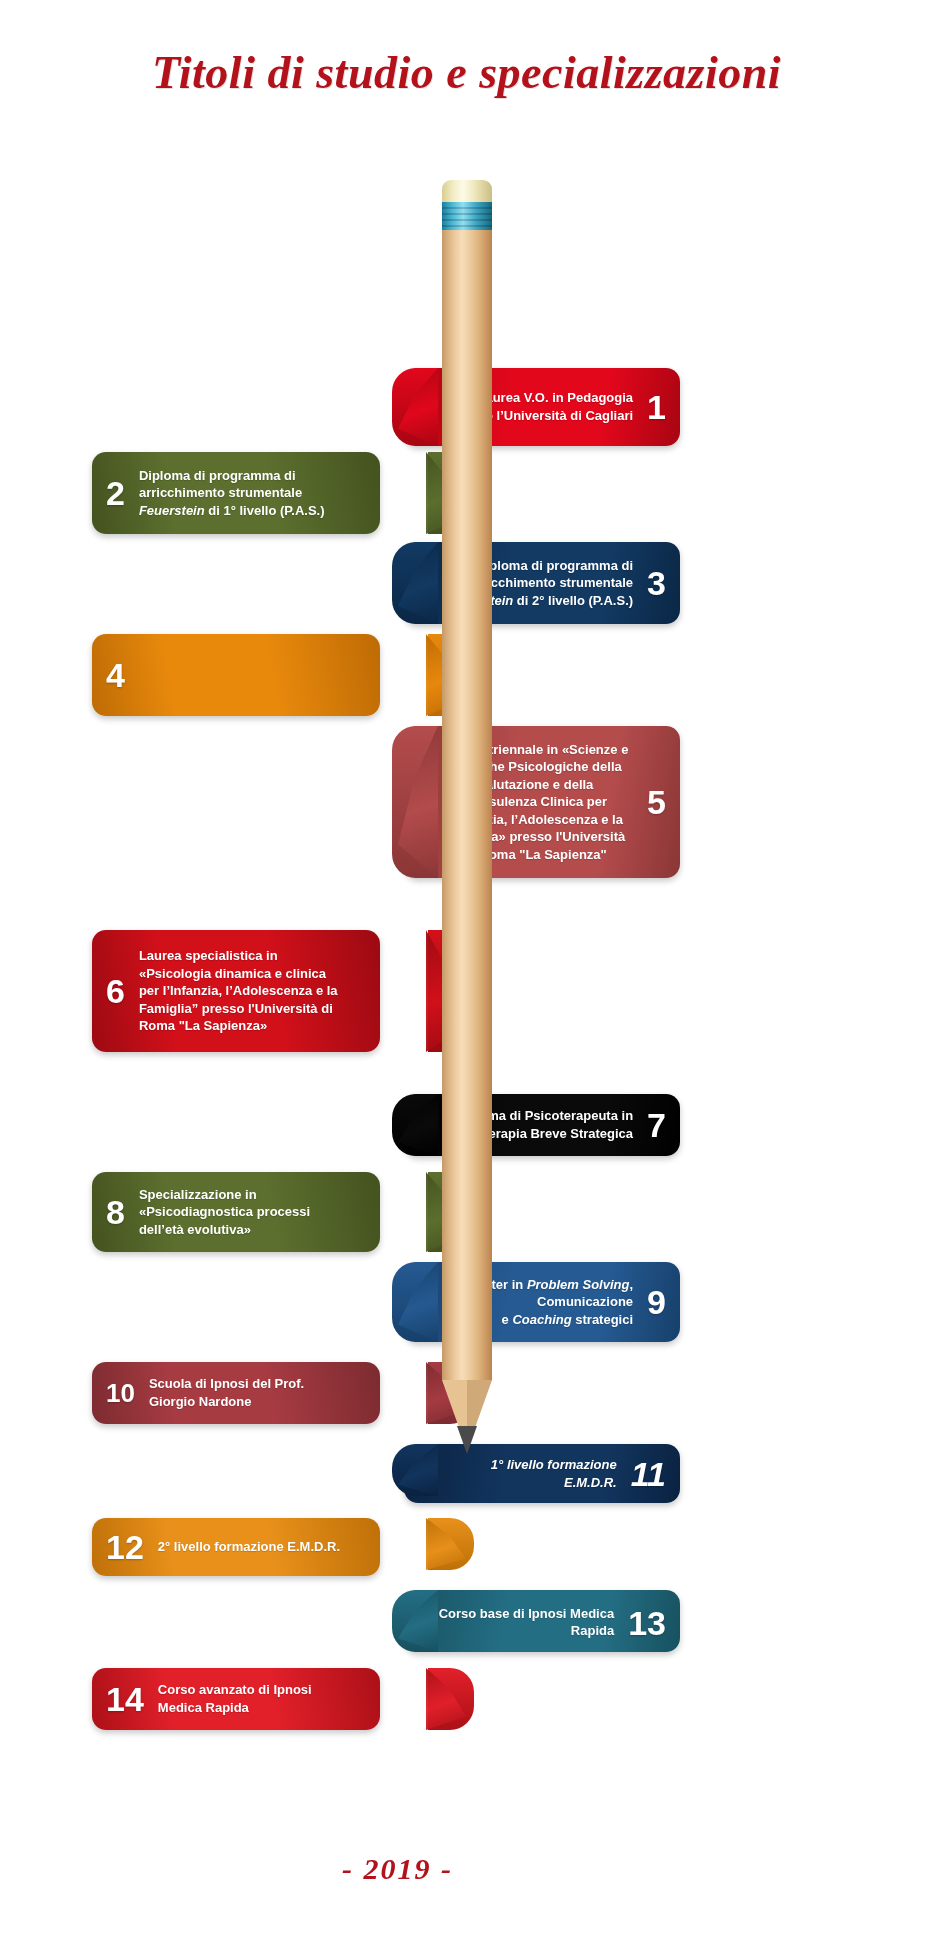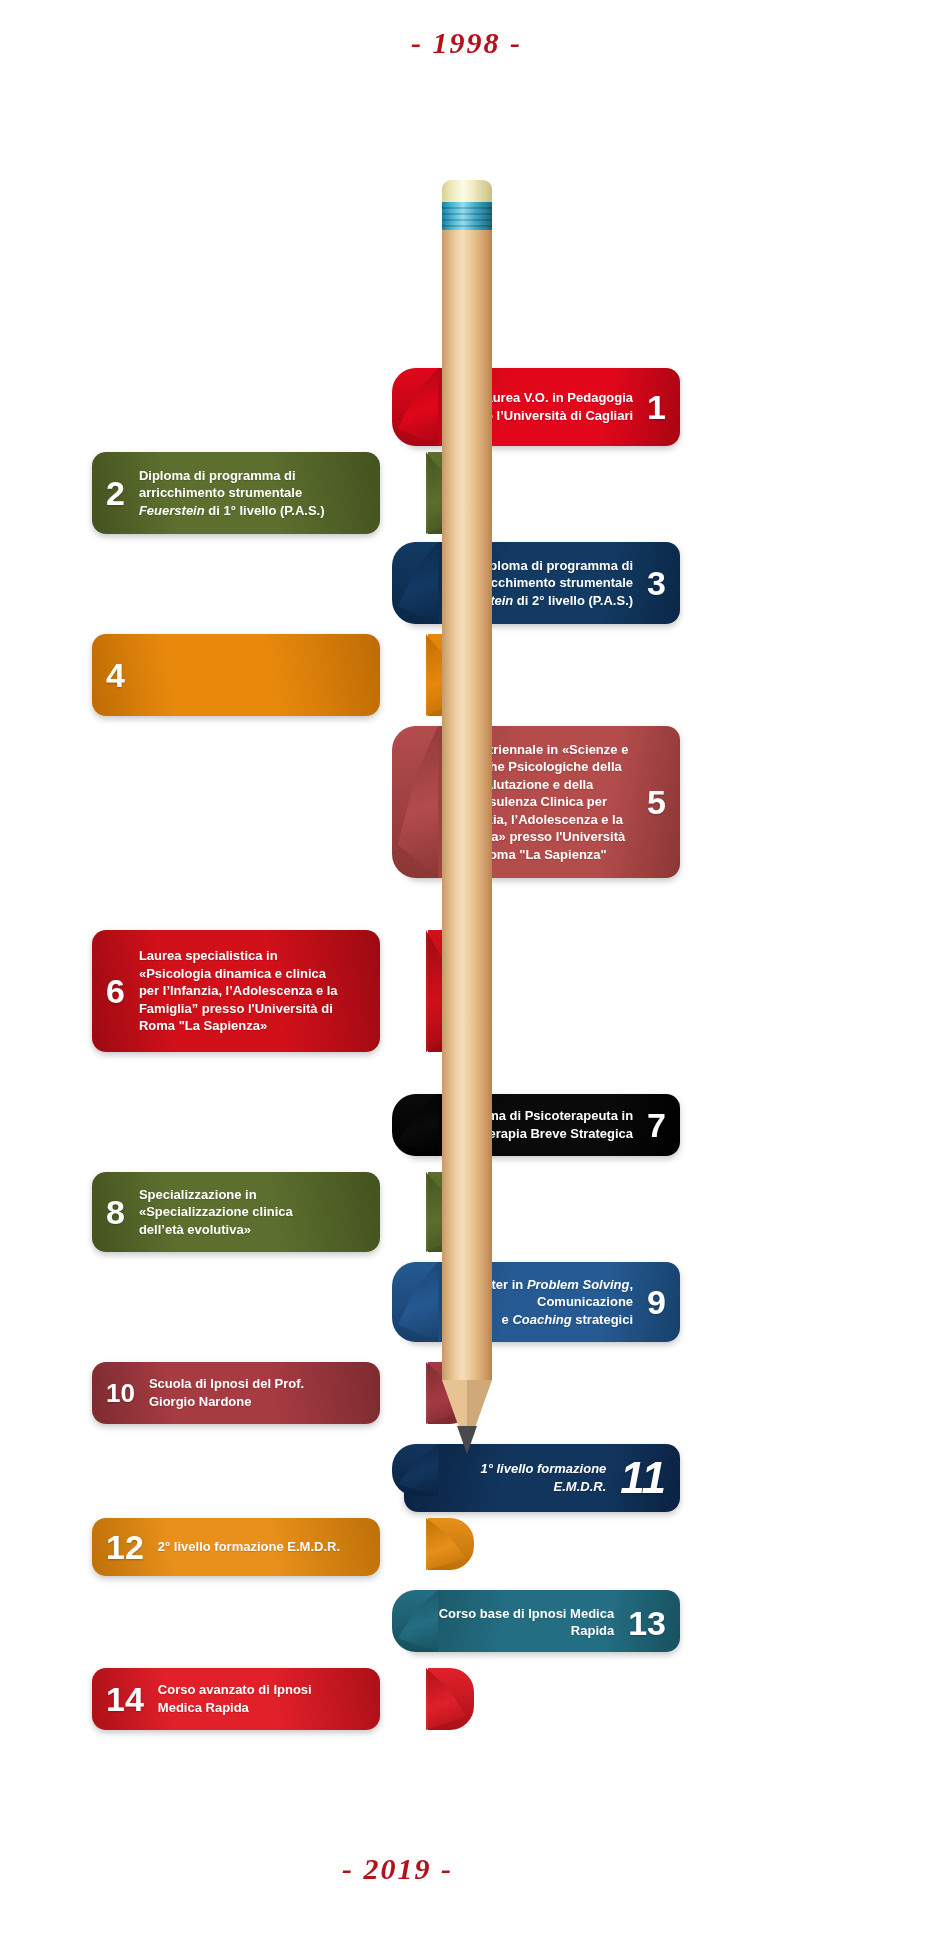--- a/index.html
+++ b/index.html
@@ -100,21 +100,21 @@
   .ribbon .rb-fold {
     position:absolute; left:26px; top:0; width:44px; height:100%;
   }
 
   
 </style>
 </head>
 <body>
 
 <div id="header">
-  <div id="year-start">- 1998 -</div>
+  <div id="title">Titoli di studio e specializzazioni</div>
 </div>
 
 <div id="pencil">
   <div class="pencil-eraser"></div>
   <div class="pencil-ferrule">
     <i style="top:5px"></i>
       <i style="top:11px"></i>
       <i style="top:17px"></i>
       <i style="top:23px"></i>
   </div>
@@ -224,21 +224,21 @@
     </div>
     <div class="row" style="top: 0px;">
       <div class="ribbon" style="top: 1172px; height: 80px; width: 78px; left: 396px;">
         <div class="rb-back" style="background: linear-gradient(rgb(92, 111, 46), rgb(68, 82, 31)); left: 32px; width: 46px; border-radius: 0px 24px 24px 0px;"></div>
         <div class="rb-fold" style="left: 30px; width: 40px; background: linear-gradient(160deg, rgb(68, 82, 31) 0%, rgb(92, 111, 46) 55%, rgb(68, 82, 31) 100%); clip-path: polygon(0px 0px, 0px 100%, 100% 78%, 58% 34%); opacity: 0.95;"></div>
       </div>
       <div class="banner left" style="top: 1172px; min-height: 80px; background: linear-gradient(260deg, rgb(68, 82, 31) 0%, rgb(92, 111, 46) 38%, rgb(92, 111, 46) 72%, rgb(68, 82, 31) 100%);">
         <div class="num" style="font-size: 34px;">8</div>
         <div class="txt">
           <div><span>Specializzazione in</span></div>
-          <div><span>«Specializzazione clinica</span></div>
+          <div><span>«Psicodiagnostica processi</span></div>
           <div><span>dell’età evolutiva»</span></div>
         </div>
       </div>
     </div>
     <div class="row" style="top: 0px;">
       <div class="ribbon" style="top: 1262px; height: 80px; width: 78px; left: 392px;">
         <div class="rb-back" style="background: linear-gradient(rgb(37, 90, 146), rgb(23, 64, 107)); left: 0px; width: 46px; border-radius: 24px 0px 0px 24px;"></div>
         <div class="rb-fold" style="left: 6px; width: 40px; background: linear-gradient(160deg, rgb(23, 64, 107) 0%, rgb(37, 90, 146) 55%, rgb(23, 64, 107) 100%); clip-path: polygon(100% 0px, 100% 100%, 0px 78%, 42% 34%); opacity: 0.95;"></div>
       </div>
       <div class="banner right" style="top: 1262px; min-height: 80px; background: linear-gradient(100deg, rgb(23, 64, 107) 0%, rgb(37, 90, 146) 38%, rgb(37, 90, 146) 72%, rgb(23, 64, 107) 100%);">
@@ -265,21 +265,21 @@
     </div>
     <div class="row" style="top: 0px;">
       <div class="ribbon" style="top: 1444px; height: 52px; width: 78px; left: 392px;">
         <div class="rb-back" style="background: linear-gradient(rgb(18, 53, 94), rgb(10, 34, 65)); left: 0px; width: 46px; border-radius: 24px 0px 0px 24px;"></div>
         <div class="rb-fold" style="left: 6px; width: 40px; background: linear-gradient(160deg, rgb(10, 34, 65) 0%, rgb(18, 53, 94) 55%, rgb(10, 34, 65) 100%); clip-path: polygon(100% 0px, 100% 100%, 0px 78%, 42% 34%); opacity: 0.95;"></div>
       </div>
       <div class="banner right" style="top: 1444px; min-height: 52px; background: linear-gradient(100deg, rgb(10, 34, 65) 0%, rgb(18, 53, 94) 38%, rgb(18, 53, 94) 72%, rgb(10, 34, 65) 100%); font-style: italic;">
         <div class="txt">
           <div><span>1° livello formazione E.M.D.R.</span></div>
         </div>
-        <div class="num" style="font-size: 44px;">11</div>
+        <div class="num" style="font-size: 34px;">11</div>
       </div>
     </div>
     <div class="row" style="top: 0px;">
       <div class="ribbon" style="top: 1518px; height: 52px; width: 78px; left: 396px;">
         <div class="rb-back" style="background: linear-gradient(rgb(232, 144, 26), rgb(190, 112, 8)); left: 32px; width: 46px; border-radius: 0px 24px 24px 0px;"></div>
         <div class="rb-fold" style="left: 30px; width: 40px; background: linear-gradient(160deg, rgb(190, 112, 8) 0%, rgb(232, 144, 26) 55%, rgb(190, 112, 8) 100%); clip-path: polygon(0px 0px, 0px 100%, 100% 78%, 58% 34%); opacity: 0.95;"></div>
       </div>
       <div class="banner left" style="top: 1518px; min-height: 52px; background: linear-gradient(260deg, rgb(190, 112, 8) 0%, rgb(232, 144, 26) 38%, rgb(232, 144, 26) 72%, rgb(190, 112, 8) 100%);">
         <div class="num" style="font-size: 34px;">12</div>
         <div class="txt">

